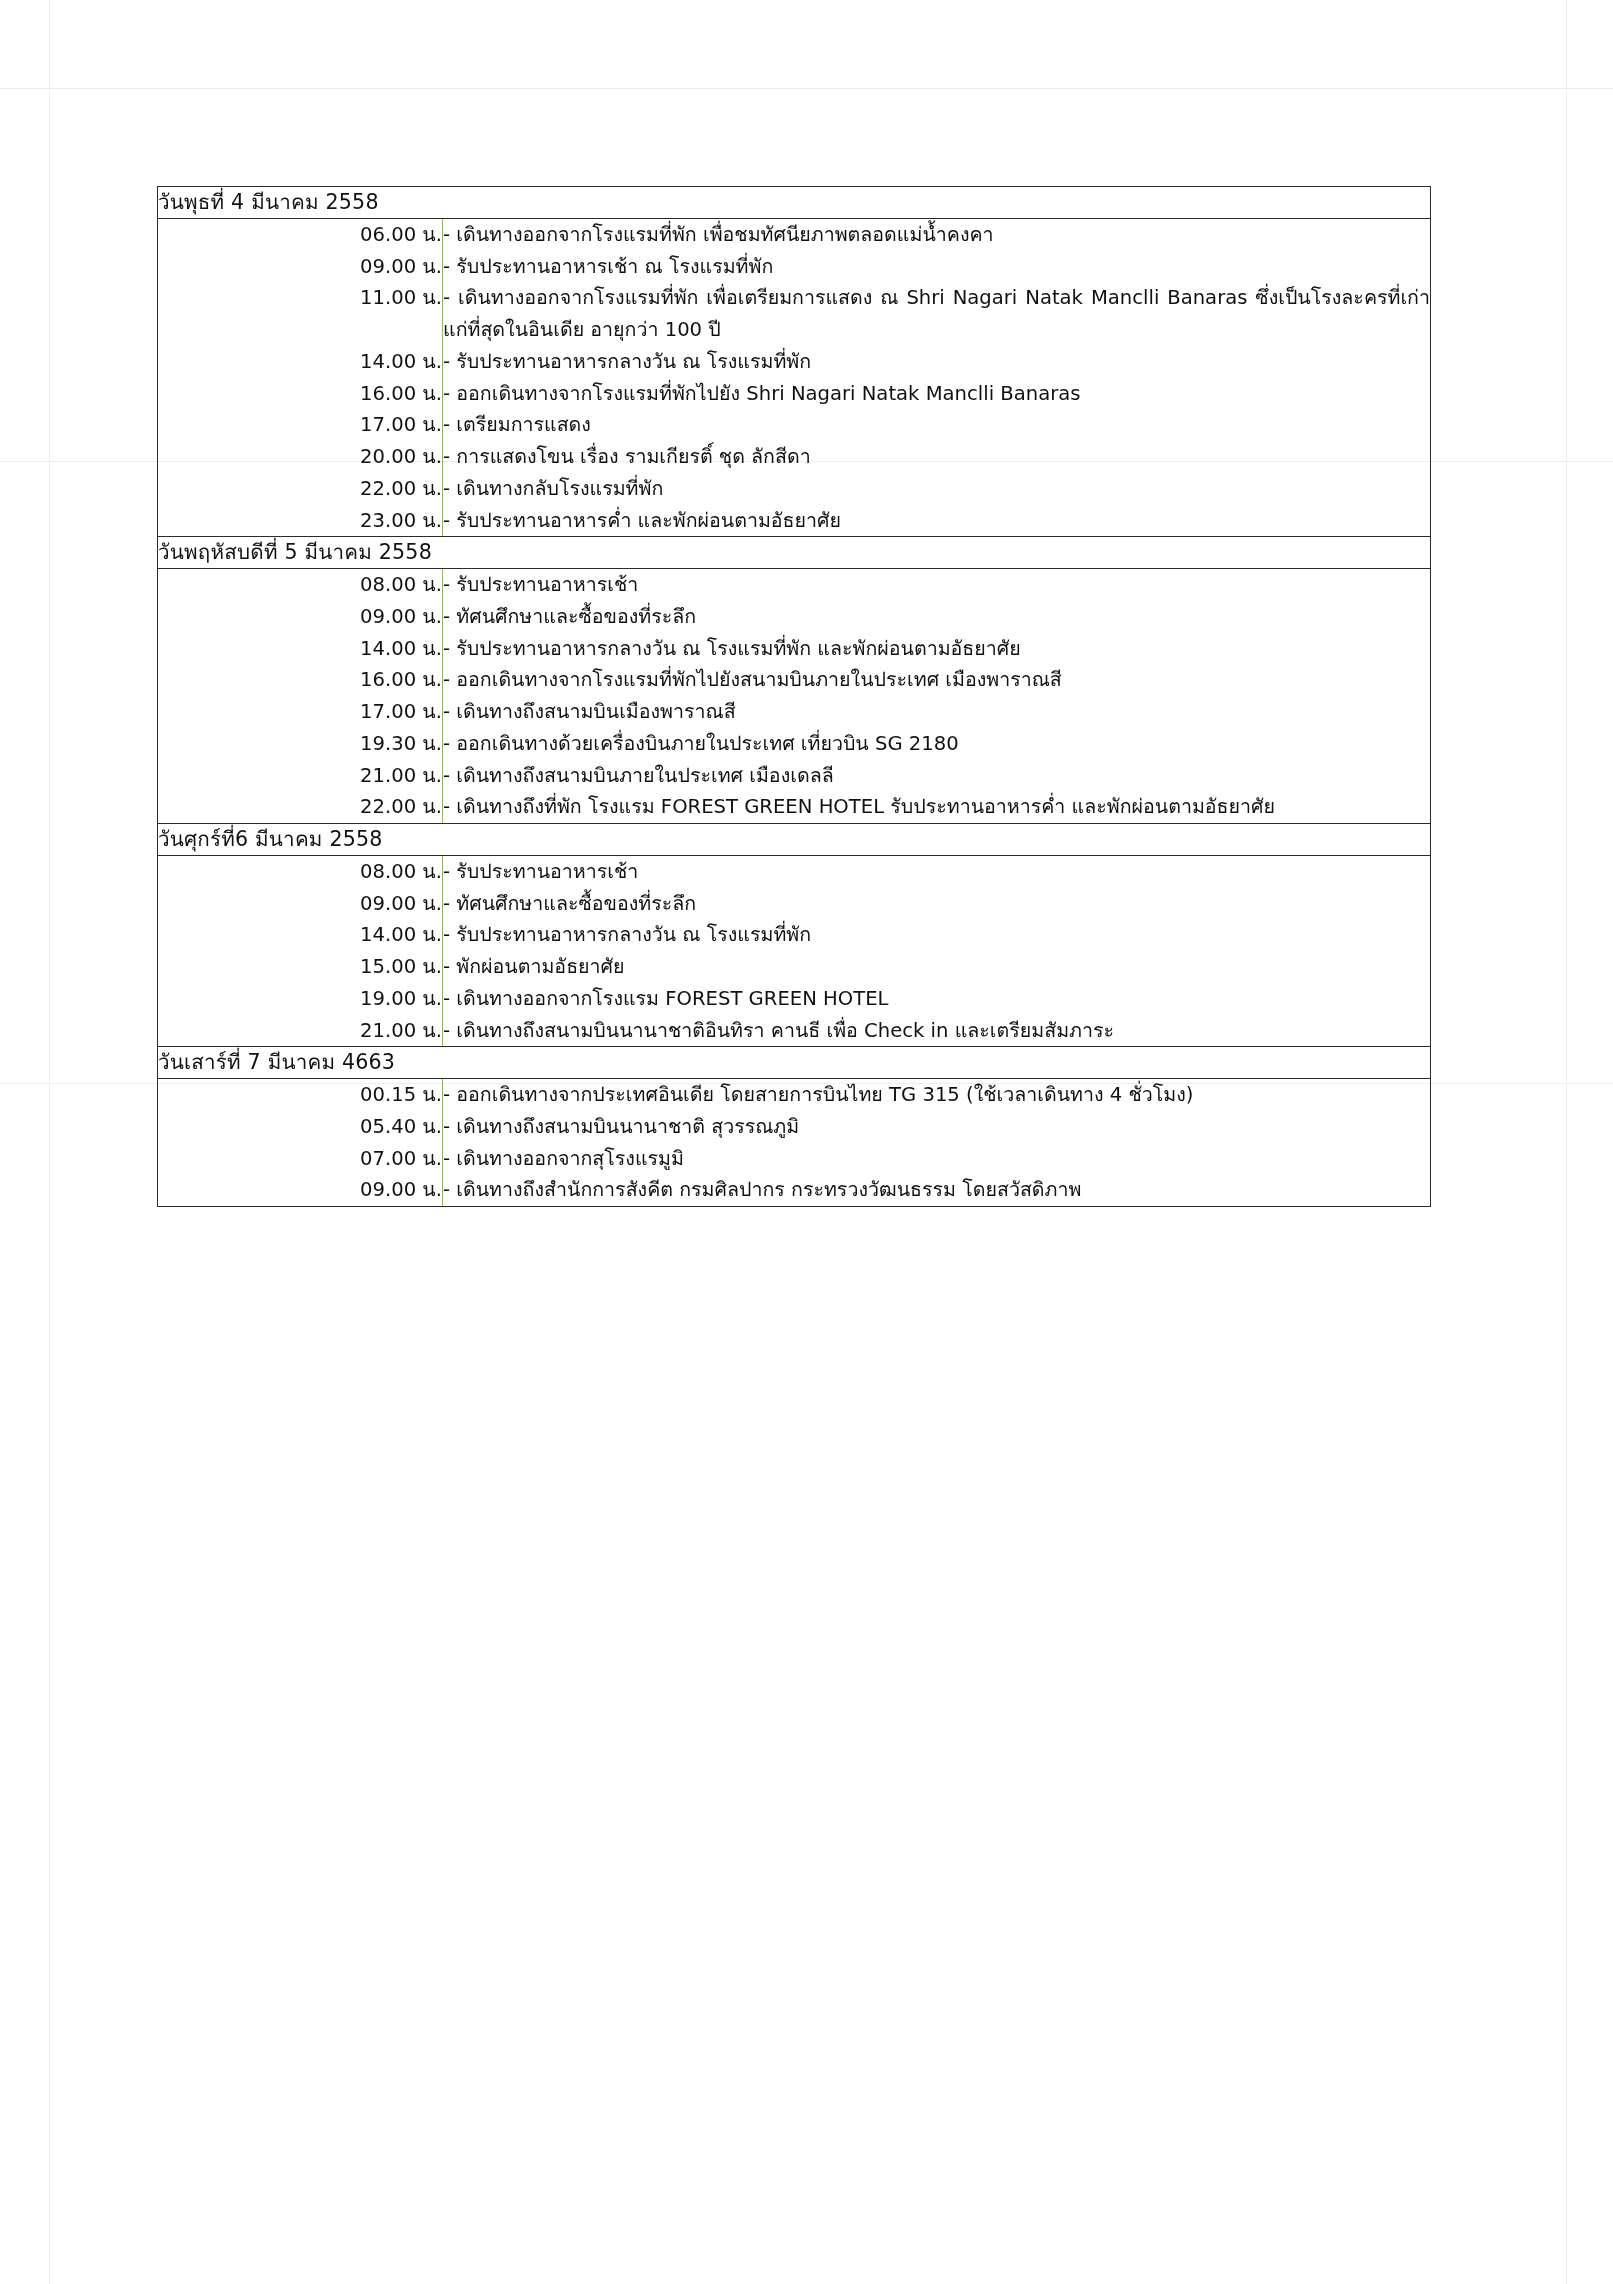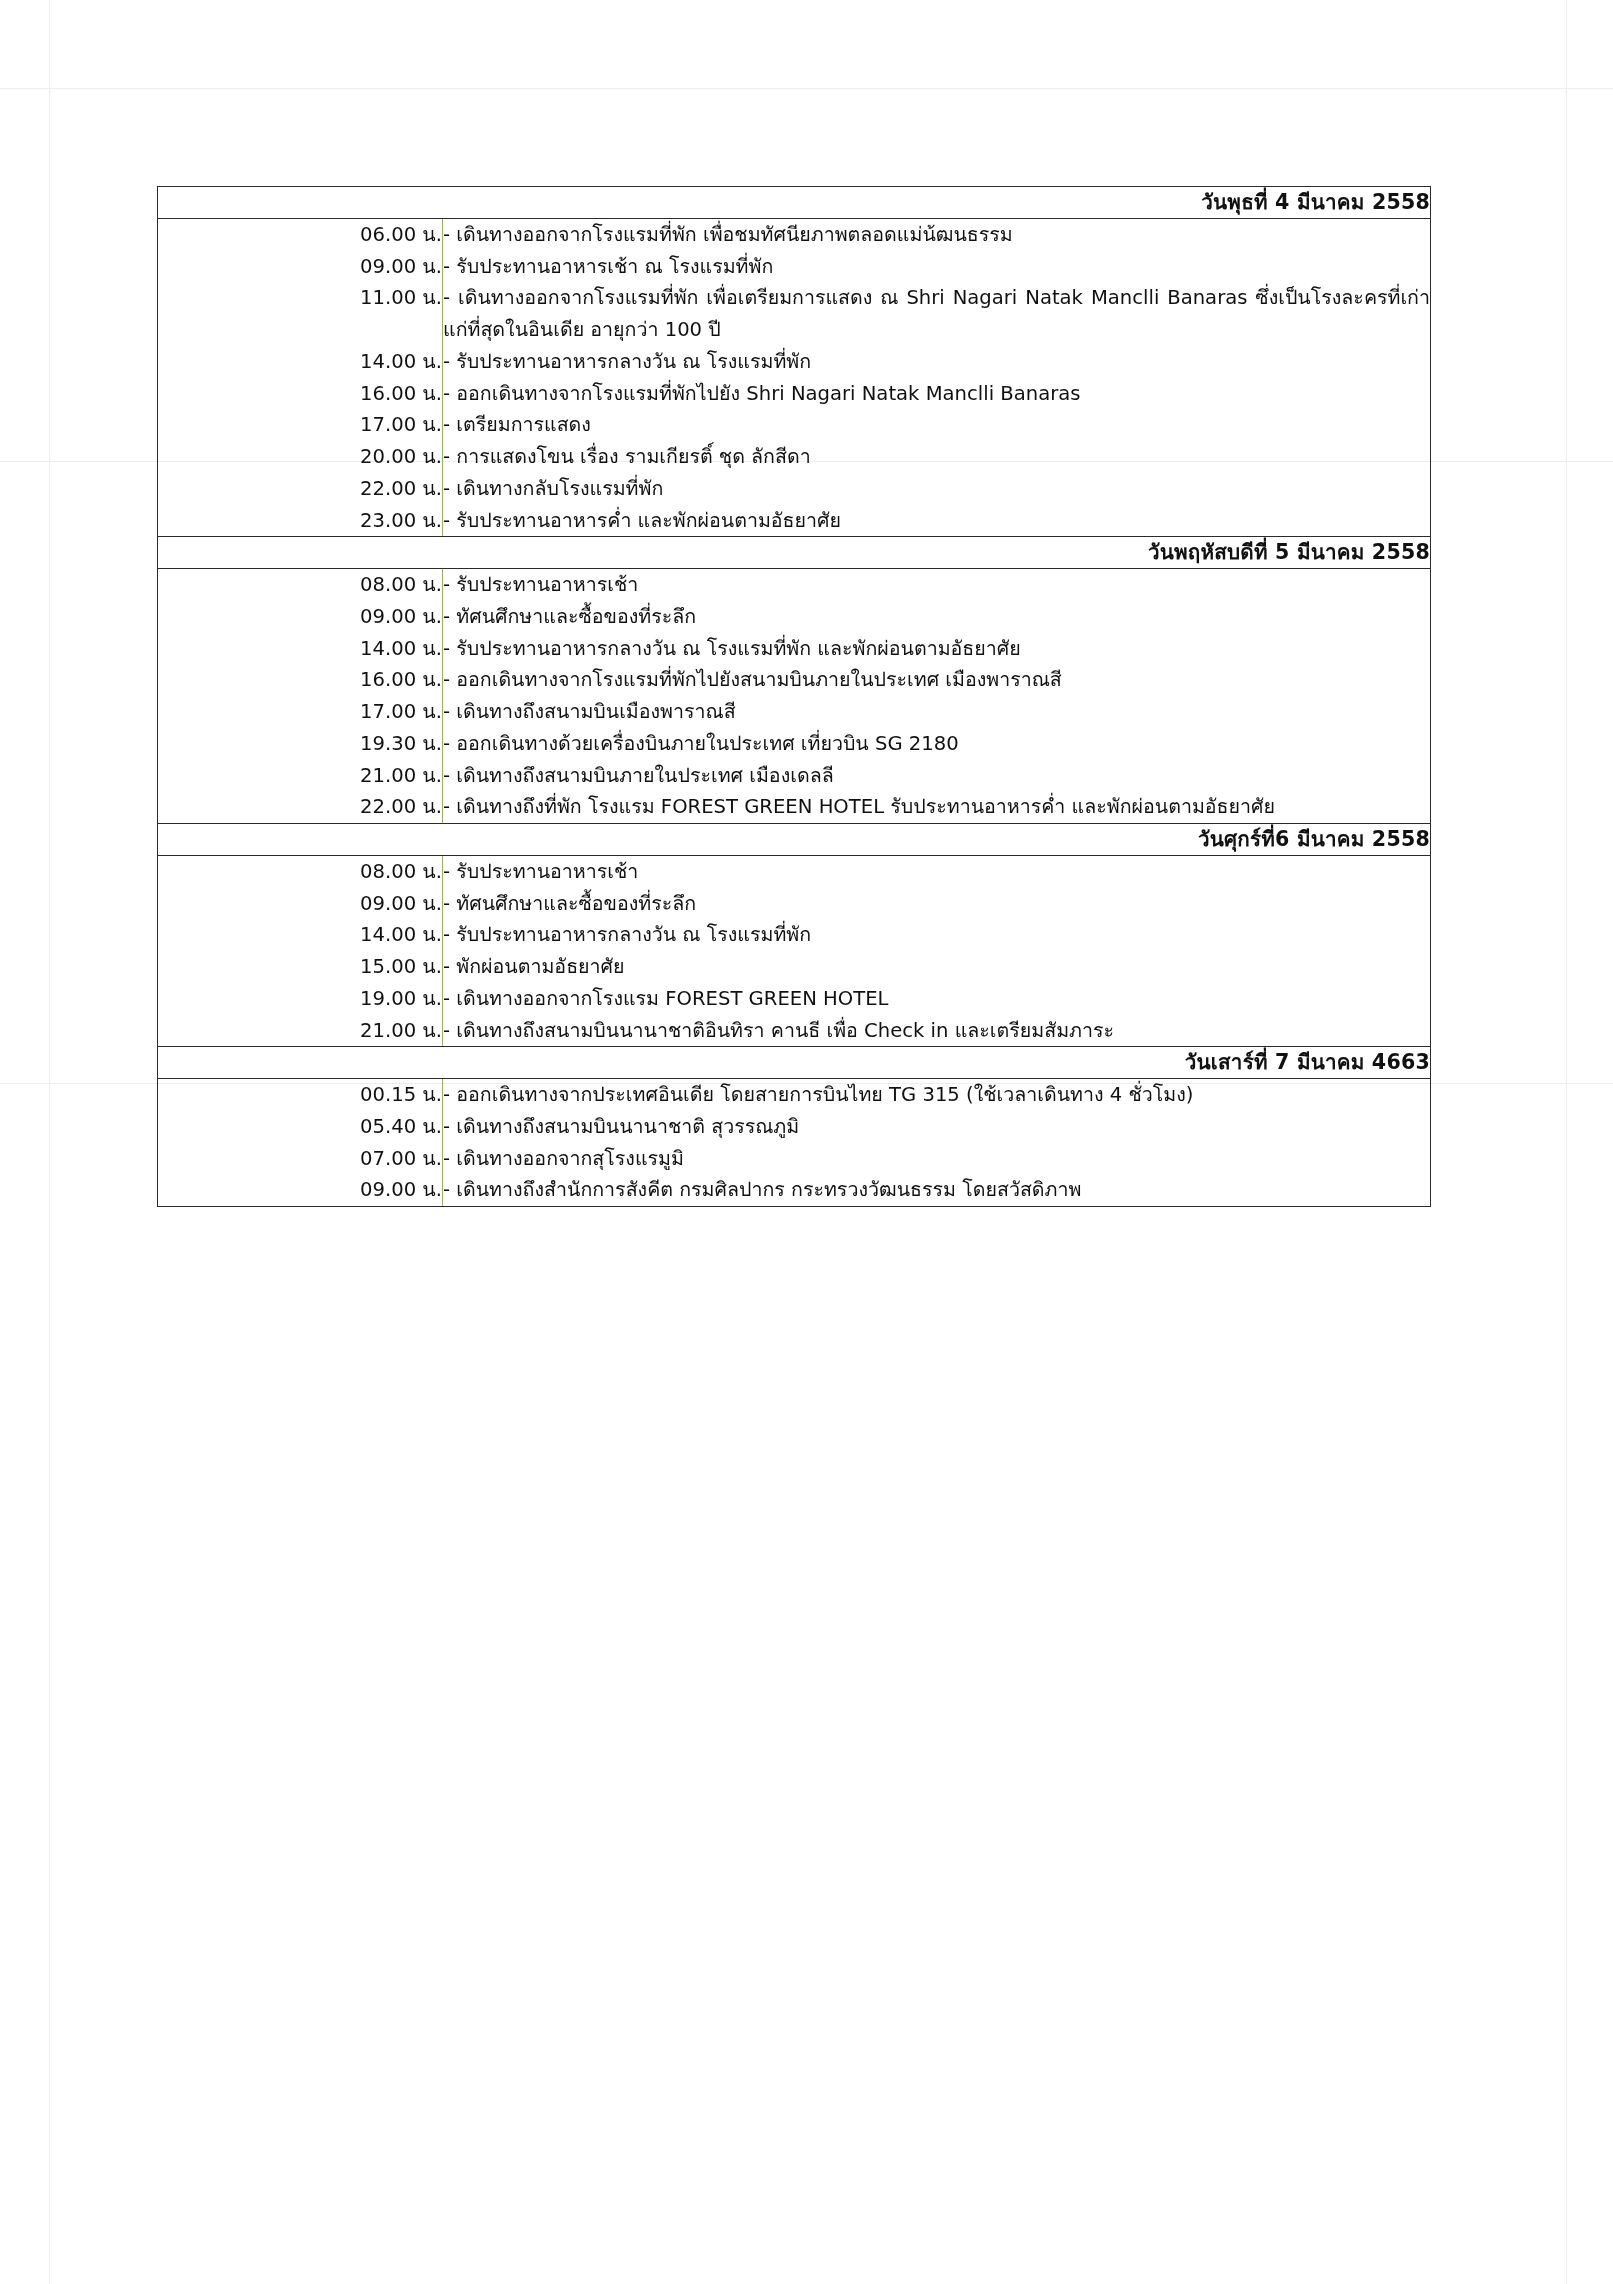--- a/index.html
+++ b/index.html
@@ -42,25 +42,24 @@
   }
   .schedule-table td {
     border: 1px solid #2a2a2a;
     vertical-align: top;
     padding: 0;
   }
 
   
   .day-header {
     font-size: 20.6px;
-    font-weight: bold;
+    font-weight: normal;
     padding: 8.8px 13.7px 8.8px 15.7px;
     line-height: 1.5;
     letter-spacing: 0.2px;
-    text-align: right;
   }
 
   .col-time {
     width: 284px;
   }
   .col-desc {
     width: auto;
   }
 
   .time-cell {
@@ -109,21 +108,21 @@
     <tbody id="table-body">
         <tr>
           <td class="day-header">วันพุธที่ 4 มีนาคม 2558</td>
         </tr>
         <tr>
           <td class="group-block">
             <table class="inner-table">
               <tbody>
                 <tr>
                   <td class="time-cell col-time">06.00 น.</td>
-                  <td class="desc-cell col-desc">- เดินทางออกจากโรงแรมที่พัก เพื่อชมทัศนียภาพตลอดแม่น้ฒนธรรม</td>
+                  <td class="desc-cell col-desc">- เดินทางออกจากโรงแรมที่พัก เพื่อชมทัศนียภาพตลอดแม่น้ำคงคา</td>
                 </tr>
                 <tr>
                   <td class="time-cell col-time">09.00 น.</td>
                   <td class="desc-cell col-desc">- รับประทานอาหารเช้า ณ โรงแรมที่พัก</td>
                 </tr>
                 <tr>
                   <td class="time-cell col-time">11.00 น.</td>
                   <td class="desc-cell col-desc justify">- เดินทางออกจากโรงแรมที่พัก เพื่อเตรียมการแสดง ณ Shri Nagari Natak Manclli Banaras ซึ่งเป็นโรงละครที่เก่าแก่ที่สุดในอินเดีย อายุกว่า 100 ปี</td>
                 </tr>
                 <tr>

